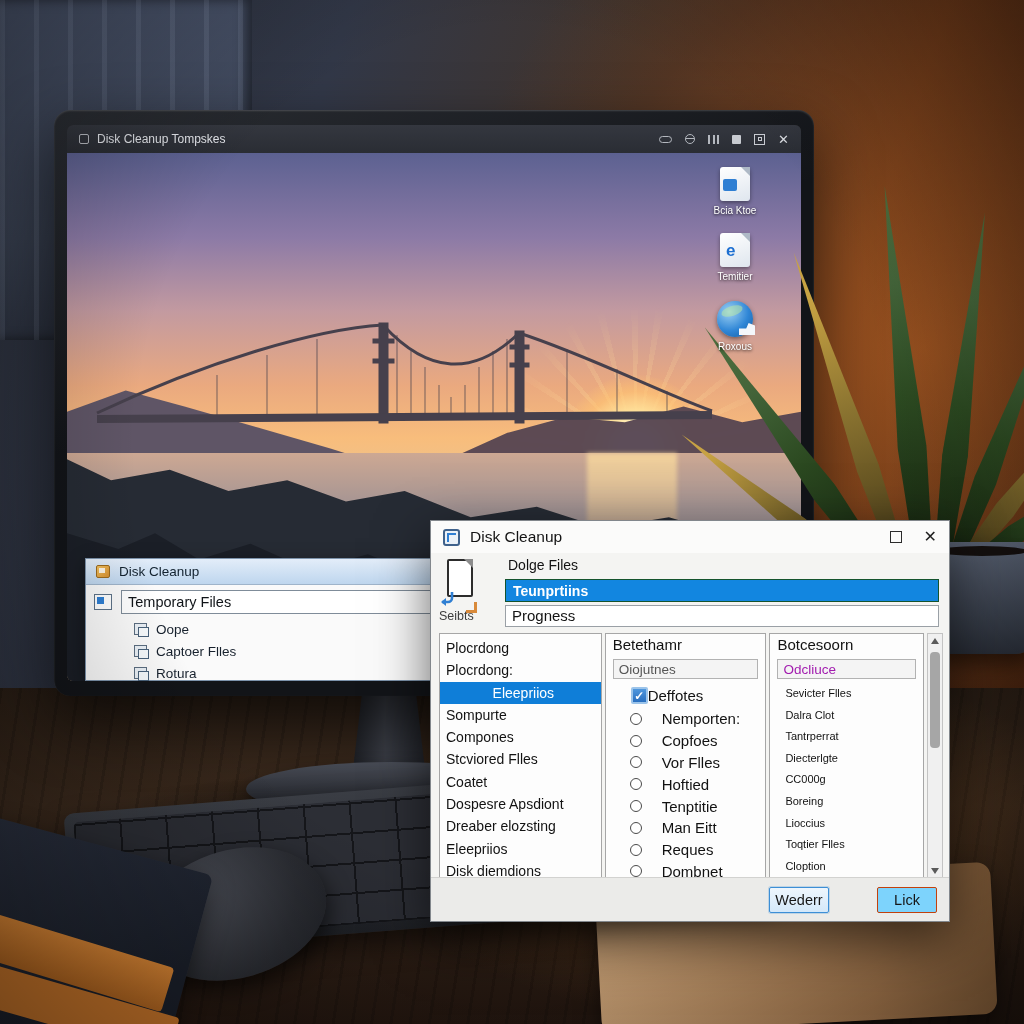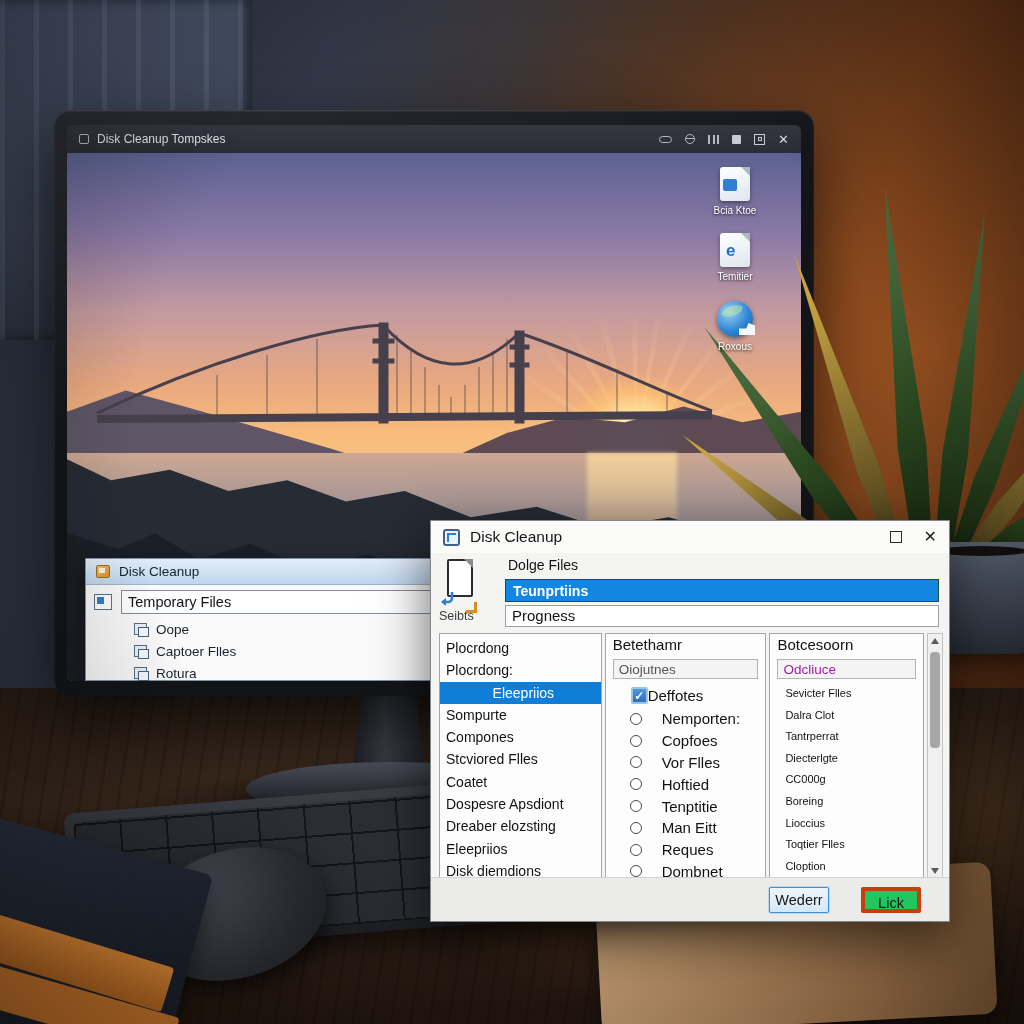--- a/index.html
+++ b/index.html
@@ -200,21 +200,21 @@
   .sb-up{position:absolute;top:4px;left:3px;width:0;height:0;border-left:4px solid transparent;
     border-right:4px solid transparent;border-bottom:6px solid #5a5a5a;}
   .sb-thumb{position:absolute;left:2px;top:18px;width:10px;height:96px;background:#a6a6a6;border-radius:4px;}
   .sb-down{position:absolute;bottom:4px;left:3px;width:0;height:0;border-left:4px solid transparent;
     border-right:4px solid transparent;border-top:6px solid #5a5a5a;}
 
   .btnbar{position:absolute;left:0;bottom:0;width:100%;height:44px;background:#ebebe9;border-top:1px solid #d2d2d0;}
   .btn{position:absolute;top:9px;height:26px;width:60px;font-size:14.5px;text-align:center;line-height:24px;color:#161616;}
   .btn-primary{left:338px;border:1.5px solid #3d8fd6;border-radius:2px;
     background:linear-gradient(#eef6fd,#d4e8f9);box-shadow:0 0 0 1px rgba(61,143,214,.25);}
-  .btn-secondary{left:430px;border:4px solid #c2410c;border-radius:2px;background:#22c55e;}
+  .btn-secondary{left:446px;border:1px solid #c2410c;border-radius:2px;background:#7dd3fc;}
 </style>
 </head>
 <body>
 
 <div class="stage">
 
   <div class="bg-room"></div>
   <div class="bg-glow"></div>
   <div class="blinds"></div>
   <div class="desk"></div>

